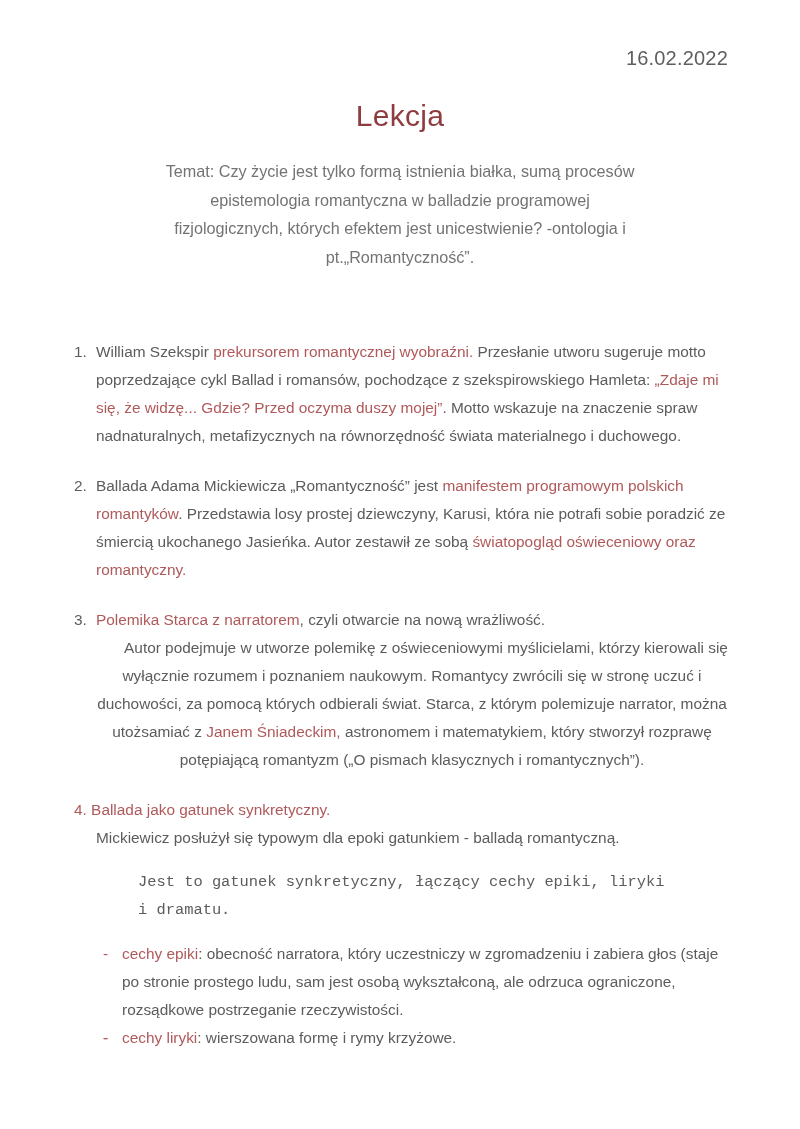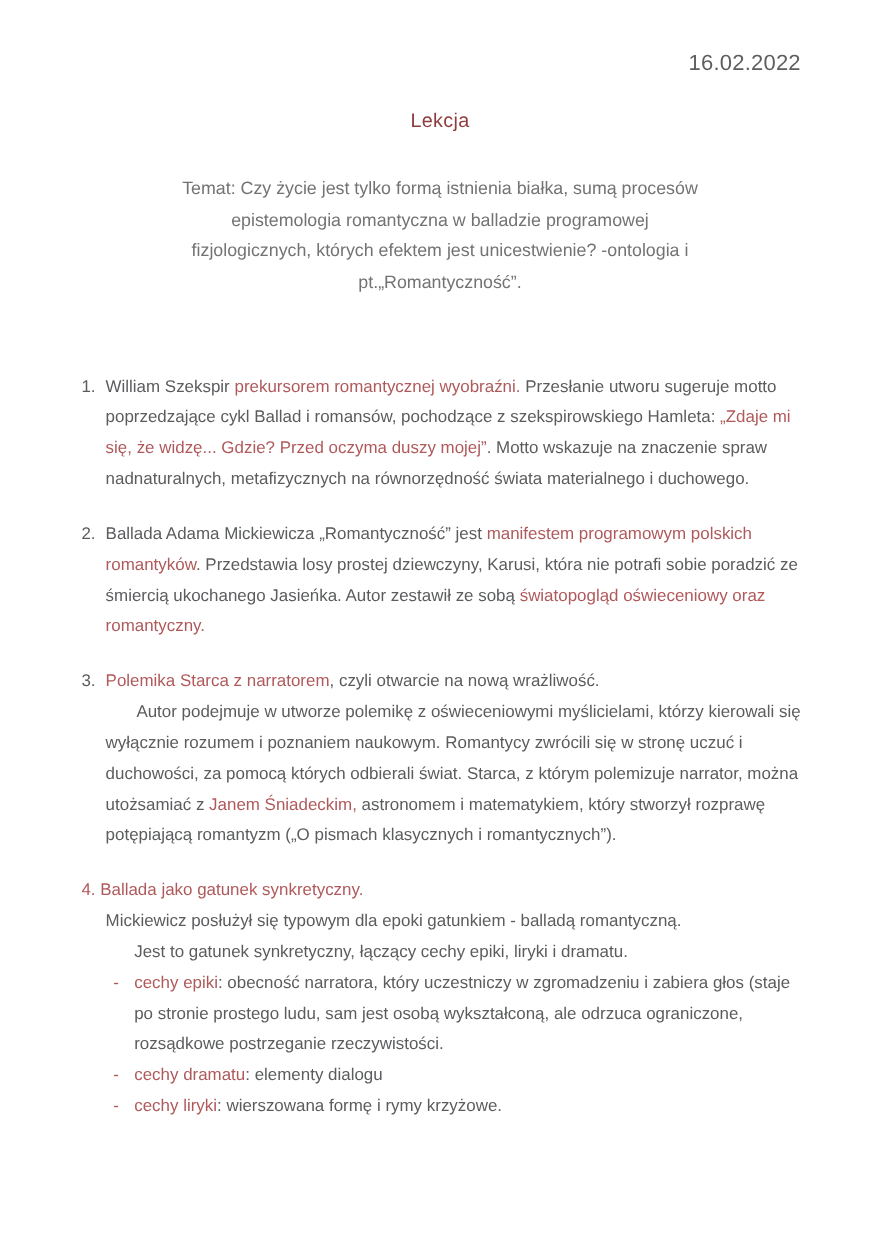--- a/index.html
+++ b/index.html
@@ -35,21 +35,21 @@
     letter-spacing: 0.2px;
   }
 
   
   .doc-title {
     position: absolute;
     top: 99px;
     left: 0;
     right: 0;
     text-align: center;
-    font-size: 18px;
+    font-size: 30px;
     color: #8f3c3f;
     letter-spacing: 0.3px;
     font-weight: 400;
   }
 
   
   .subject {
     position: absolute;
     top: 157px;
     left: 110px;
@@ -86,42 +86,44 @@
     font-size: 15.4px;
     line-height: 28px;
     color: #5b5c5e;
   }
   .num-item p {
     margin: 0;
     text-align: left;
   }
   .num-item p.indent {
     text-indent: 28px;
+    text-align: center;
   }
 
   
   .item4 {
     position: relative;
     padding-left: 74px;
     padding-right: 104px;
     font-size: 15.4px;
     line-height: 28px;
     margin-bottom: 0;
   }
   .item4 .head {
     margin: 0;
     color: #b0595b;
   }
   .item4 .sub1 {
     margin: 0;
     padding-left: 22px;
   }
   .item4 .sub2 {
-    margin: 0;
+    margin: 16px;
     padding-left: 48px;
+    font-family: Liberation Mono, monospace;
   }
 
   .dash-list {
     position: relative;
     margin: 0;
     padding: 0;
     list-style: none;
   }
   .dash-li {
     position: relative;
@@ -192,21 +194,20 @@
       <p class="sub2 gray">Jest to gatunek synkretyczny, łączący cechy epiki, liryki i dramatu.</p>
     </div>
 
     <ul class="dash-list">
       <li class="dash-li">
         <span class="dash">-</span>
         <p><span class="red">cechy epiki</span><span class="gray">: obecność narratora, który uczestniczy w zgromadzeniu i zabiera głos (staje po stronie prostego ludu, sam  jest osobą wykształconą, ale odrzuca ograniczone, rozsądkowe postrzeganie rzeczywistości.</span></p>
       </li>
       <li class="dash-li">
         <span class="dash">-</span>
-        <p><span class="red">cechy dramatu</span><span class="gray">: elementy dialogu</span></p>
       </li>
       <li class="dash-li">
         <span class="dash">-</span>
         <p><span class="red">cechy liryki</span><span class="gray">: wierszowana formę i rymy krzyżowe.</span></p>
       </li>
     </ul>
 
   </div>
 </div>
 

